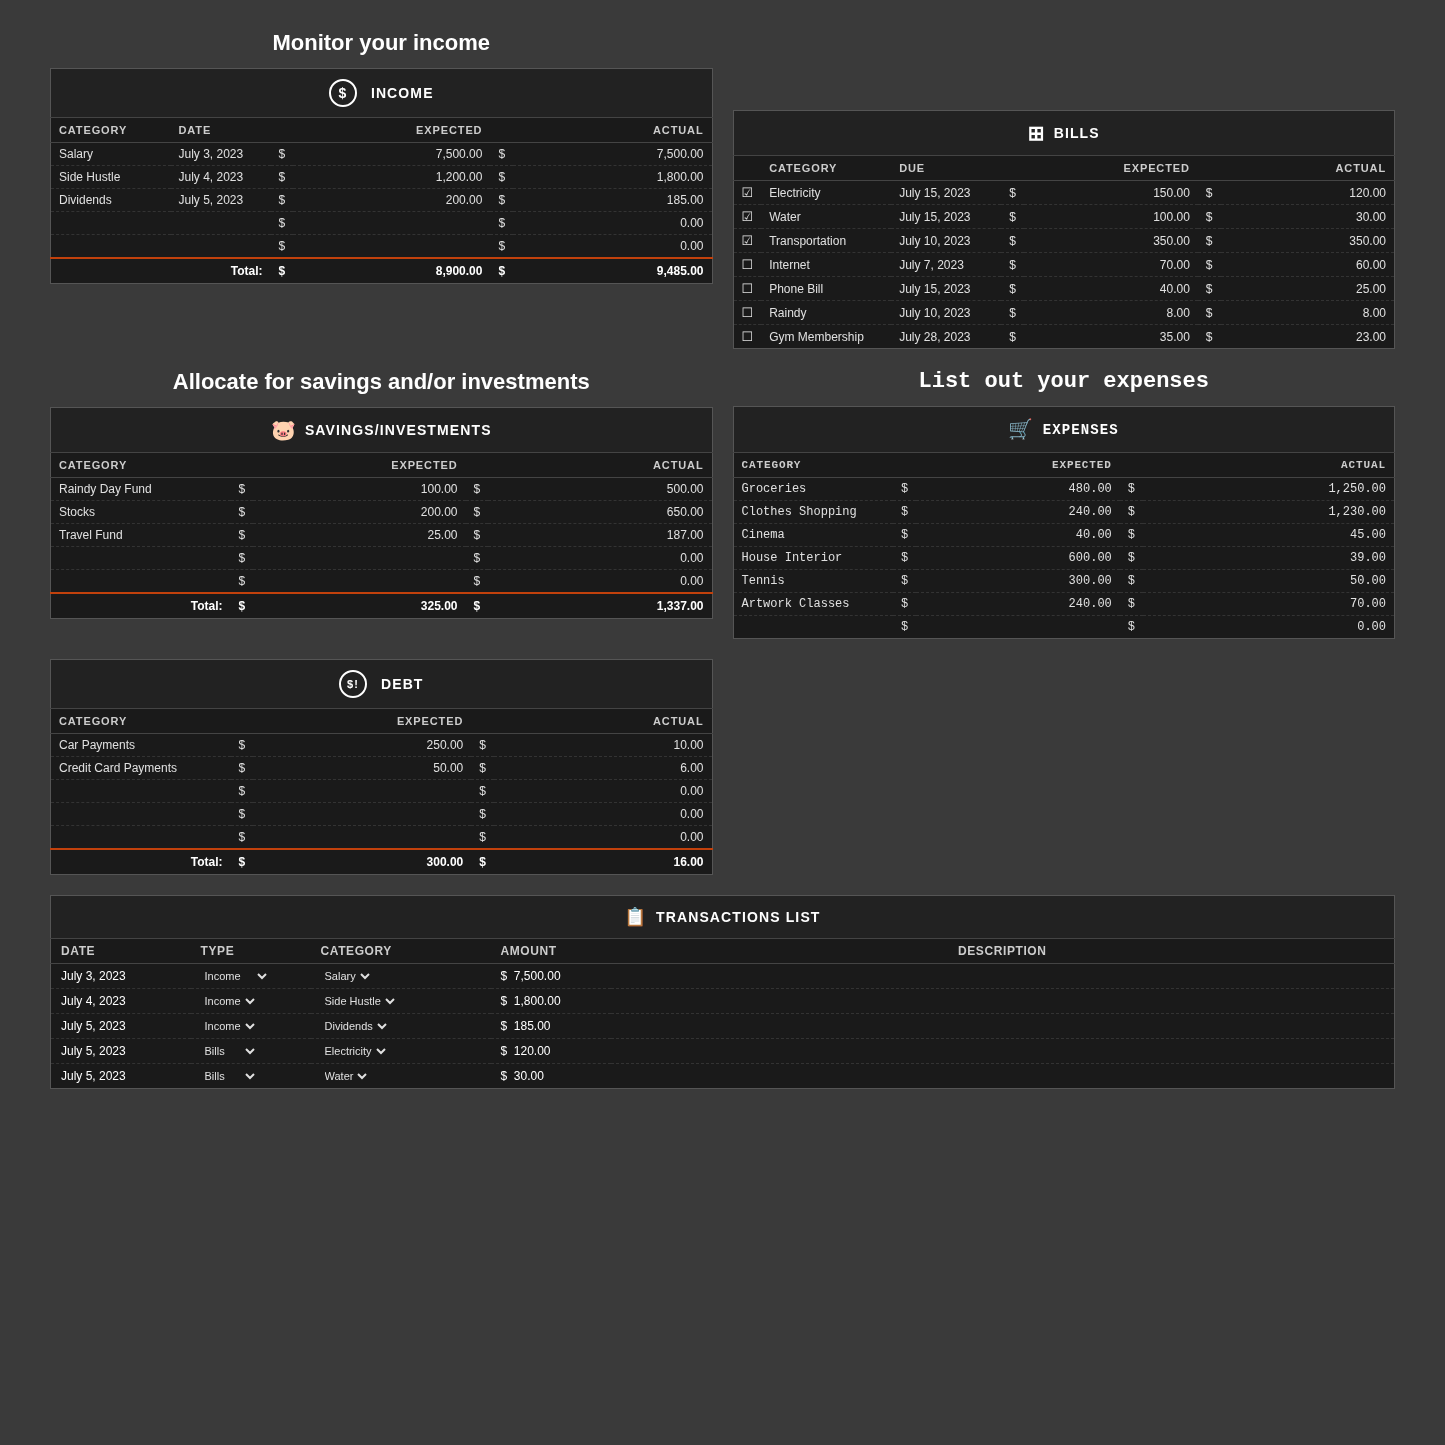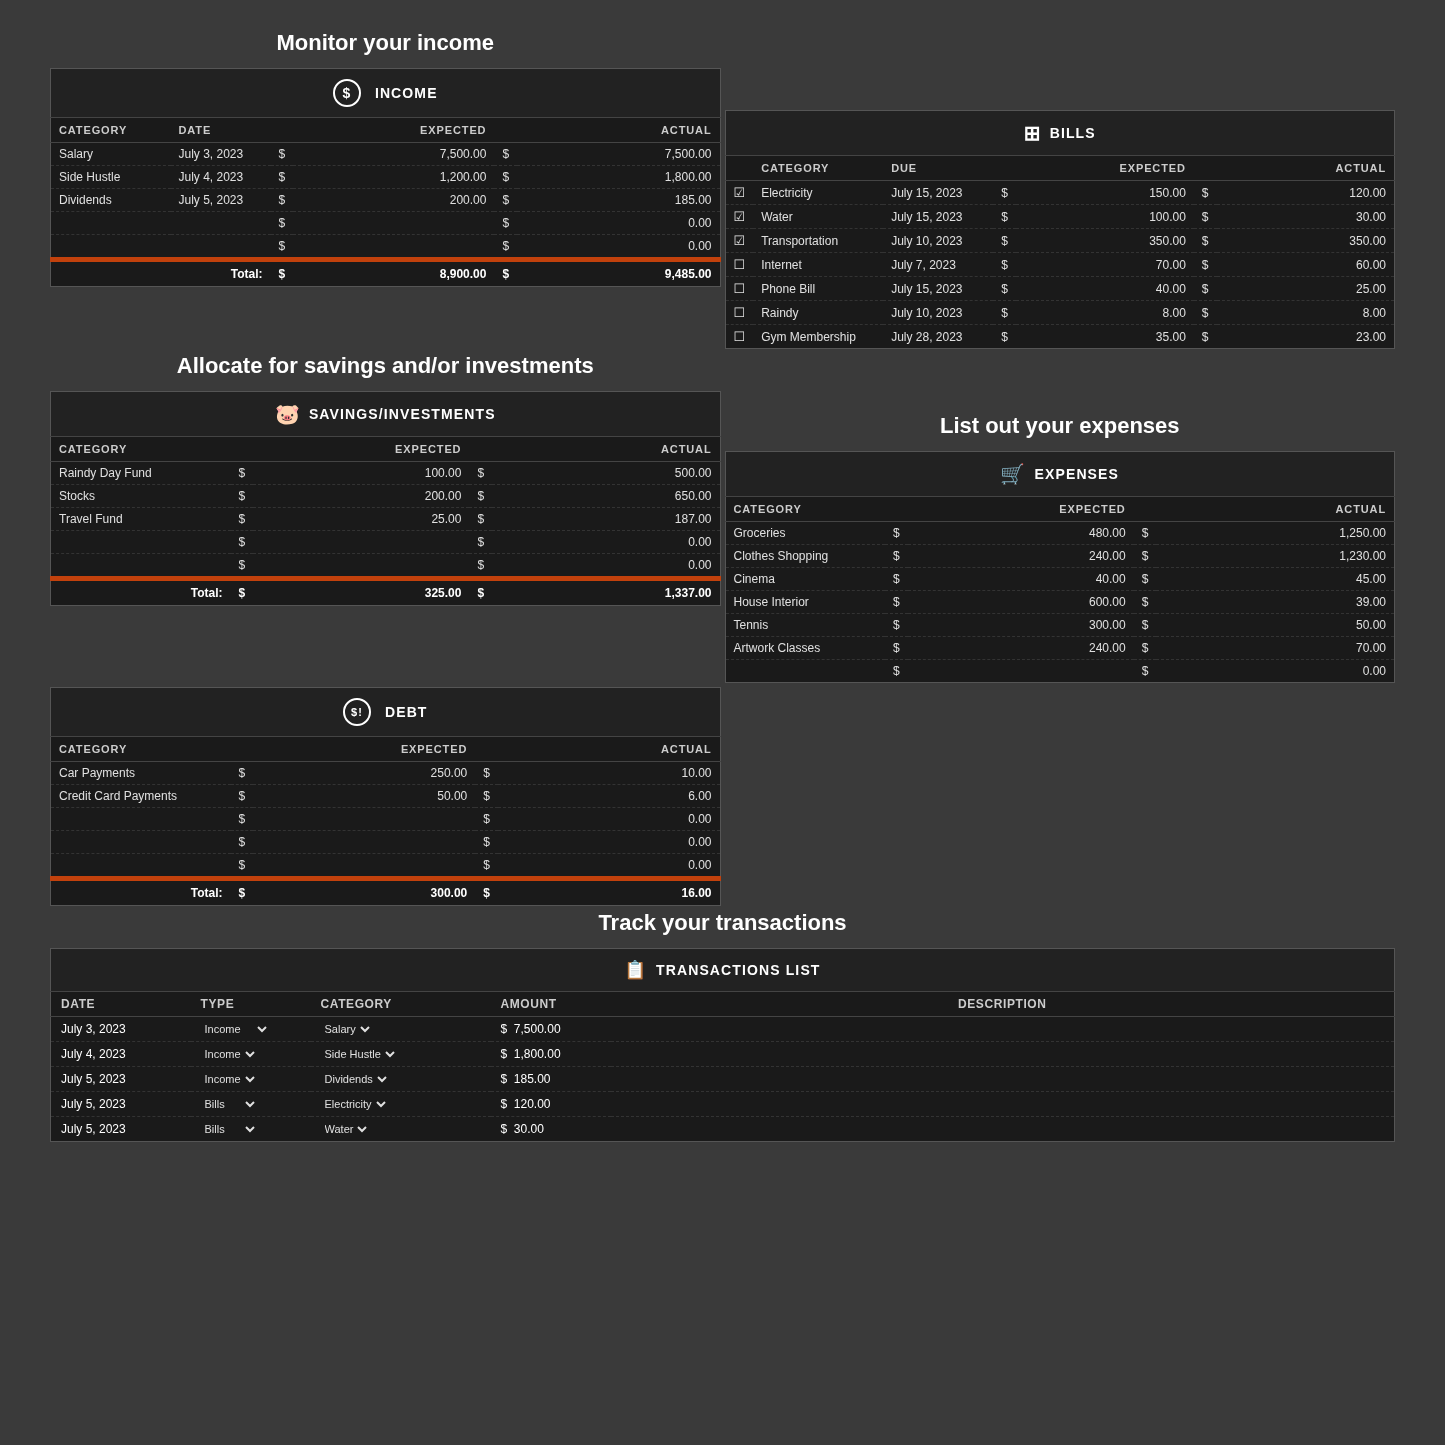--- a/index.html
+++ b/index.html
@@ -8,21 +8,21 @@
       font-family: Arial, sans-serif;
       font-size: 12px;
       color: #fff;
       width: 1445px;
       min-height: 1445px;
       padding: 20px;
     }
     .page-grid {
       display: grid;
       grid-template-columns: 1fr 1fr;
-      gap: 4px;
+      gap: 20px;
       padding: 10px 30px;
     }
     .section-title {
       font-size: 22px;
       font-weight: bold;
       text-align: center;
       margin-bottom: 12px;
       color: #fff;
     }
     .section-left { grid-column: 1; }
@@ -46,21 +46,21 @@
     }
     .data-row td {
       padding: 4px 8px;
       border-bottom: 1px dashed #333;
       color: #e0e0e0;
       font-size: 12px;
     }
     .total-row td {
       padding: 5px 8px;
       font-weight: bold;
-      border-top: 5px solid #c2410c;
+      border-top: 2px solid #c2410c;
       color: #fff;
       margin-left: 12px;
     }
     .dollar { color: #aaa; text-align: right; width: 14px; padding-right: 2px; }
     .amount { text-align: right; min-width: 60px; }
 
     
     .icon-circle {
       display: inline-flex;
       align-items: center;
@@ -328,21 +328,21 @@
         <td style="text-align:right;">Total:</td>
         <td class="dollar">$</td>
             <td class="amount">325.00</td>
         <td class="dollar">$</td>
             <td class="amount">1,337.00</td>
       </tr>
     </tbody>
       </table>
   </div>
 
-  <div class="section-right" style="margin-top:60px;">
+  <div class="section-right" style="font-family:Liberation Mono, monospace;">
     <div class="section-title">List out your expenses</div>
     <table class="budget-table">
       <tbody>
           <tr>
         <td colspan="5" class="header-cell" style="padding:10px;">
           <span style="display:inline-flex;align-items:center;gap:8px;font-weight:bold;font-size:14px;letter-spacing:0.08em;">
             <span style="font-size:20px;">🛒</span>
             <span>EXPENSES</span>
           </span>
         </td>
@@ -463,21 +463,20 @@
         <td class="dollar">$</td>
             <td class="amount">16.00</td>
       </tr>
     </tbody>
       </table>
   </div>
 
   <div class="section-right"></div>
 
   <div class="section-full">
-    <div class="section-title">Track your transactions</div>
     <table class="transactions-table">
       <tbody>
           <tr>
         <td colspan="6" class="header-cell" style="padding:10px;text-align:center;">
           <span style="display:inline-flex;align-items:center;gap:8px;font-weight:bold;font-size:14px;letter-spacing:0.08em;">
             <span style="font-size:18px;">📋</span>
             <span>TRANSACTIONS LIST</span>
           </span>
         </td>
       </tr>

